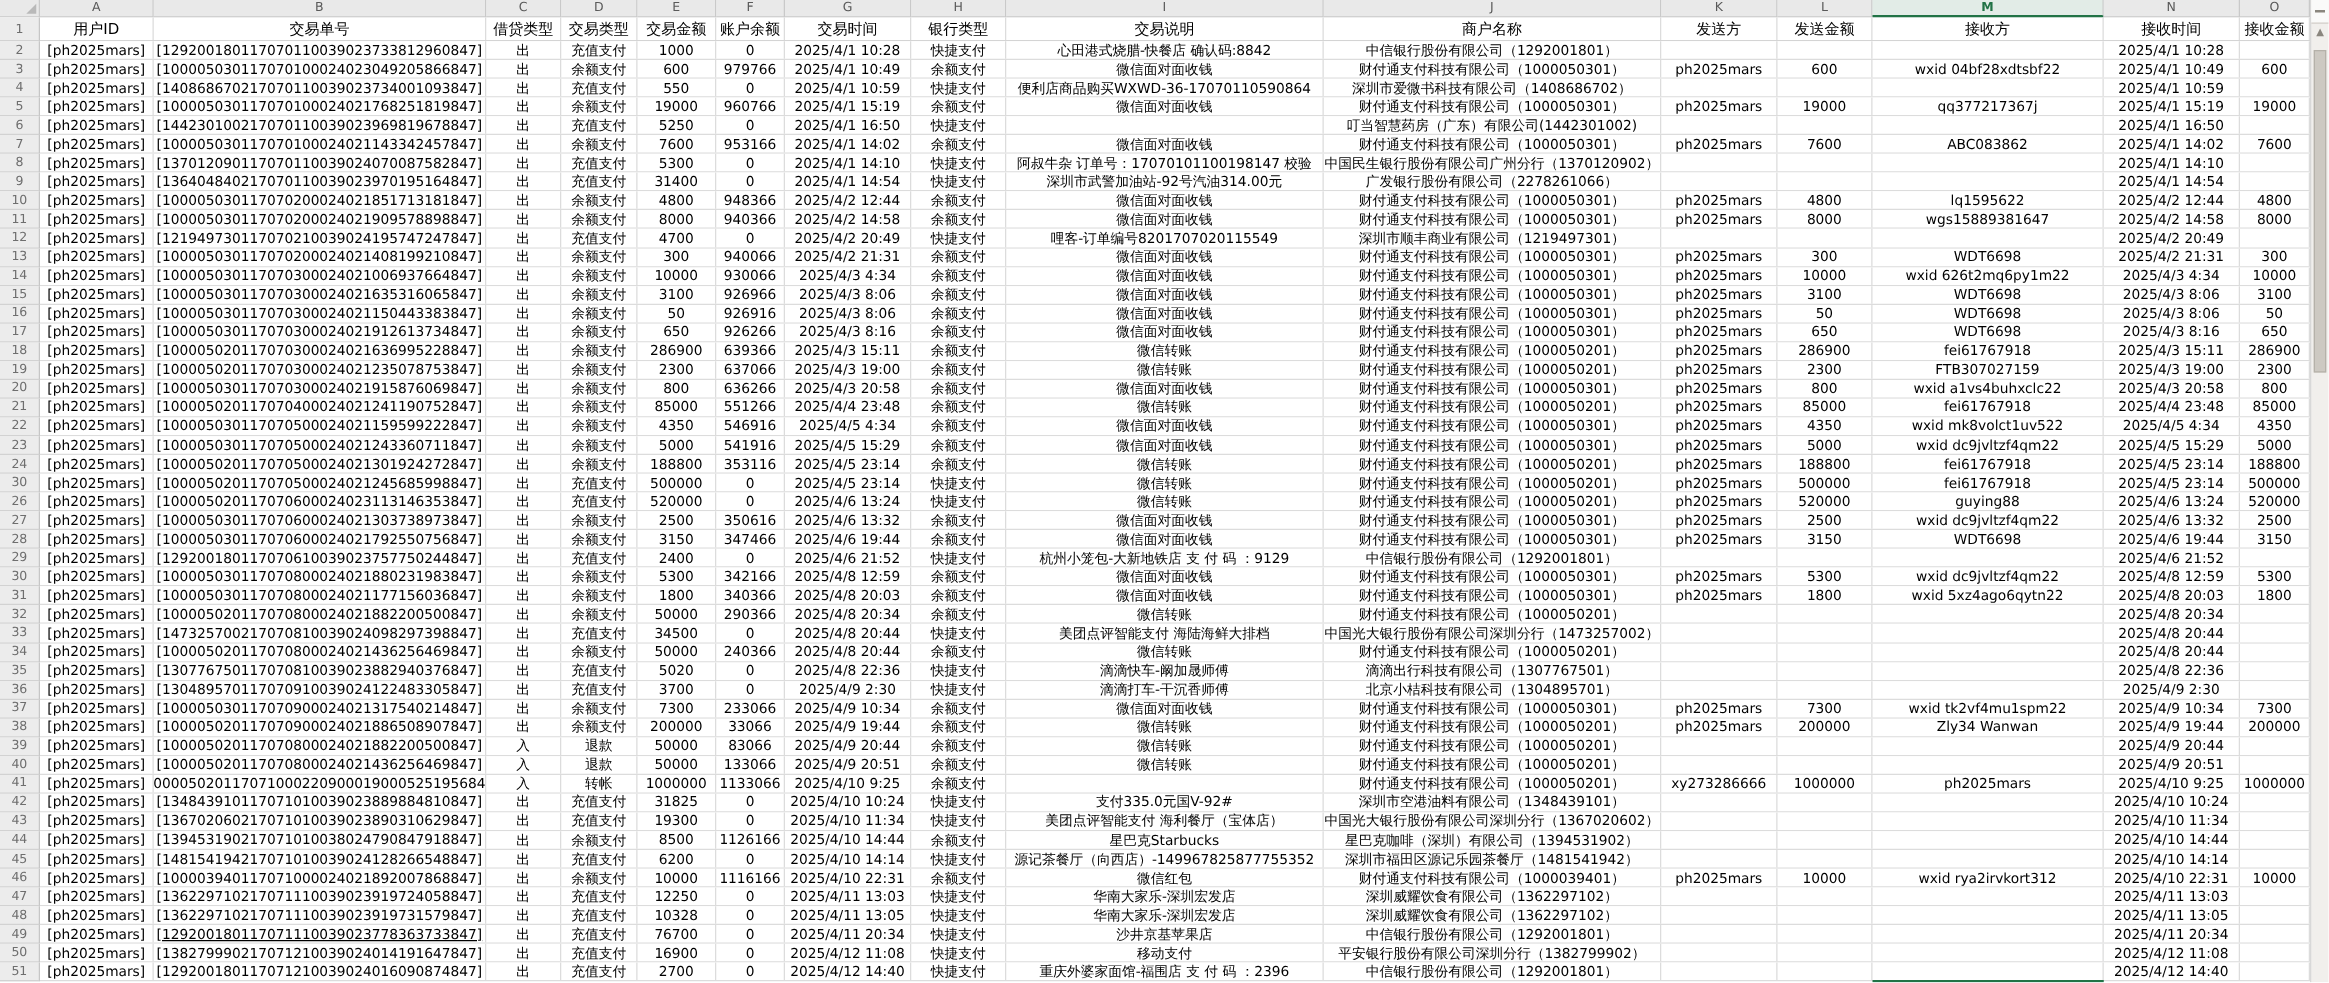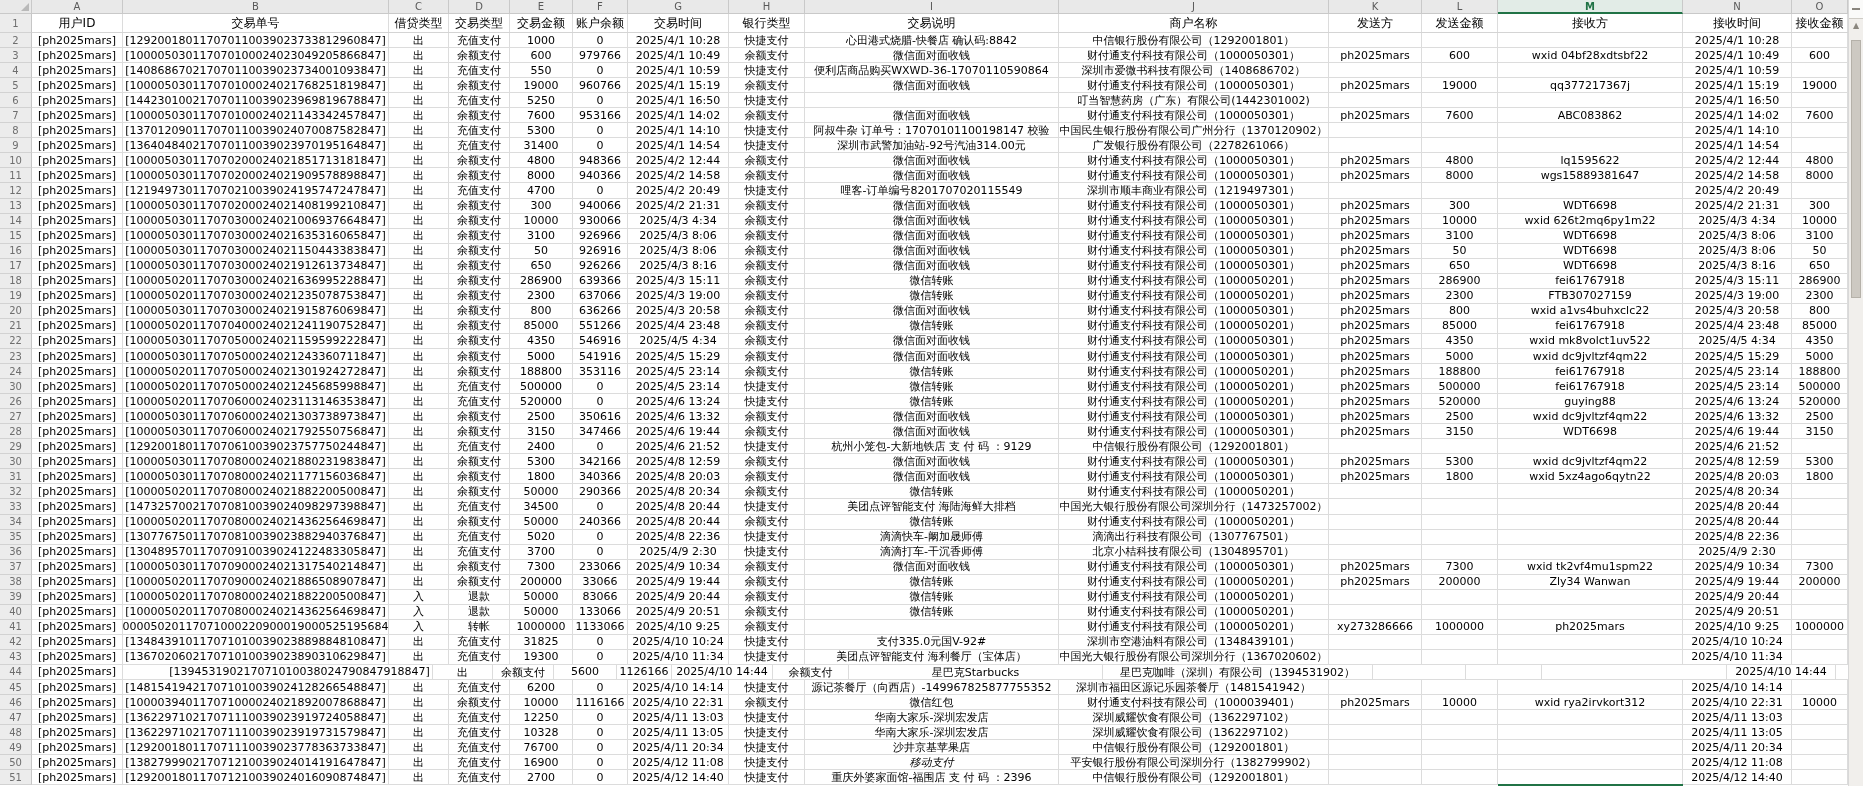--- a/index.html
+++ b/index.html
@@ -827,24 +827,24 @@
         <div class="cell" style="flex: 0 0 270px;">中国光大银行股份有限公司深圳分行（1367020602）</div>
         <div class="cell" style="flex: 0 0 93px;"></div>
         <div class="cell" style="flex: 0 0 76px;"></div>
         <div class="cell" style="flex: 0 0 185px;"></div>
         <div class="cell" style="flex: 0 0 109px;">2025/4/10 11:34</div>
         <div class="cell" style="flex: 0 0 56px;"></div>
       </div>
       <div class="row">
         <div class="rownum">44</div>
         <div class="cell" style="flex: 0 0 91px;">[ph2025mars]</div>
-        <div class="cell" style="flex: 0 0 266px; margin-left: 44px;">[139453190217071010038024790847918847]</div>
-        <div class="cell" style="flex: 0 0 60px;">出</div>
-        <div class="cell" style="flex: 0 0 61px;">余额支付</div>
-        <div class="cell" style="flex: 0 0 63px;">5600</div>
+        <div class="cell" style="flex: 0 0 266px;">[139453190217071010038024790847918847]</div>
+        <div class="cell" style="flex: 0 0 60px;">出</div>
+        <div class="cell" style="flex: 0 0 61px;">余额支付</div>
+        <div class="cell" style="flex: 0 0 63px;">8500</div>
         <div class="cell" style="flex: 0 0 55px;">1126166</div>
         <div class="cell" style="flex: 0 0 101px;">2025/4/10 14:44</div>
         <div class="cell" style="flex: 0 0 76px;">余额支付</div>
         <div class="cell" style="flex: 0 0 254px;">星巴克Starbucks</div>
         <div class="cell" style="flex: 0 0 270px;">星巴克咖啡（深圳）有限公司（1394531902）</div>
         <div class="cell" style="flex: 0 0 93px;"></div>
         <div class="cell" style="flex: 0 0 76px;"></div>
         <div class="cell" style="flex: 0 0 185px;"></div>
         <div class="cell" style="flex: 0 0 109px;">2025/4/10 14:44</div>
         <div class="cell" style="flex: 0 0 56px;"></div>
@@ -917,21 +917,21 @@
         <div class="cell" style="flex: 0 0 270px;">深圳威耀饮食有限公司（1362297102）</div>
         <div class="cell" style="flex: 0 0 93px;"></div>
         <div class="cell" style="flex: 0 0 76px;"></div>
         <div class="cell" style="flex: 0 0 185px;"></div>
         <div class="cell" style="flex: 0 0 109px;">2025/4/11 13:05</div>
         <div class="cell" style="flex: 0 0 56px;"></div>
       </div>
       <div class="row">
         <div class="rownum">49</div>
         <div class="cell" style="flex: 0 0 91px;">[ph2025mars]</div>
-        <div class="cell" style="flex: 0 0 266px;">[129200180117071110039023778363733847]</div>
+        <div class="cell" style="flex: 0 0 266px; text-decoration: underline;">[129200180117071110039023778363733847]</div>
         <div class="cell" style="flex: 0 0 60px;">出</div>
         <div class="cell" style="flex: 0 0 61px;">充值支付</div>
         <div class="cell" style="flex: 0 0 63px;">76700</div>
         <div class="cell" style="flex: 0 0 55px;">0</div>
         <div class="cell" style="flex: 0 0 101px;">2025/4/11 20:34</div>
         <div class="cell" style="flex: 0 0 76px;">快捷支付</div>
         <div class="cell" style="flex: 0 0 254px;">沙井京基苹果店</div>
         <div class="cell" style="flex: 0 0 270px;">中信银行股份有限公司（1292001801）</div>
         <div class="cell" style="flex: 0 0 93px;"></div>
         <div class="cell" style="flex: 0 0 76px;"></div>
@@ -942,21 +942,21 @@
       <div class="row">
         <div class="rownum">50</div>
         <div class="cell" style="flex: 0 0 91px;">[ph2025mars]</div>
         <div class="cell" style="flex: 0 0 266px;">[138279990217071210039024014191647847]</div>
         <div class="cell" style="flex: 0 0 60px;">出</div>
         <div class="cell" style="flex: 0 0 61px;">充值支付</div>
         <div class="cell" style="flex: 0 0 63px;">16900</div>
         <div class="cell" style="flex: 0 0 55px;">0</div>
         <div class="cell" style="flex: 0 0 101px;">2025/4/12 11:08</div>
         <div class="cell" style="flex: 0 0 76px;">快捷支付</div>
-        <div class="cell" style="flex: 0 0 254px; font-style: italic;">移动支付</div>
+        <div class="cell" style="flex: 0 0 254px;">移动支付</div>
         <div class="cell" style="flex: 0 0 270px;">平安银行股份有限公司深圳分行（1382799902）</div>
         <div class="cell" style="flex: 0 0 93px;"></div>
         <div class="cell" style="flex: 0 0 76px;"></div>
         <div class="cell" style="flex: 0 0 185px;"></div>
         <div class="cell" style="flex: 0 0 109px;">2025/4/12 11:08</div>
         <div class="cell" style="flex: 0 0 56px;"></div>
       </div>
       <div class="row">
         <div class="rownum">51</div>
         <div class="cell" style="flex: 0 0 91px;">[ph2025mars]</div>

